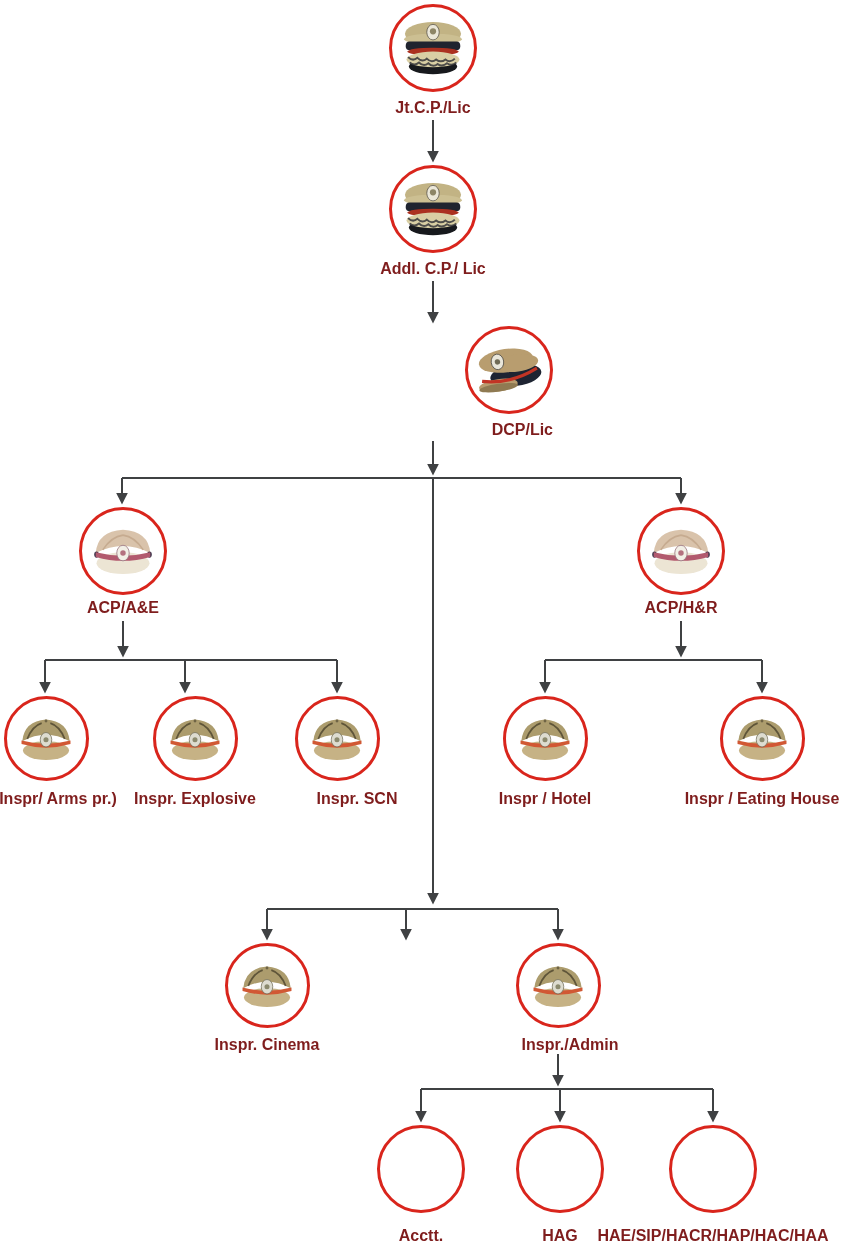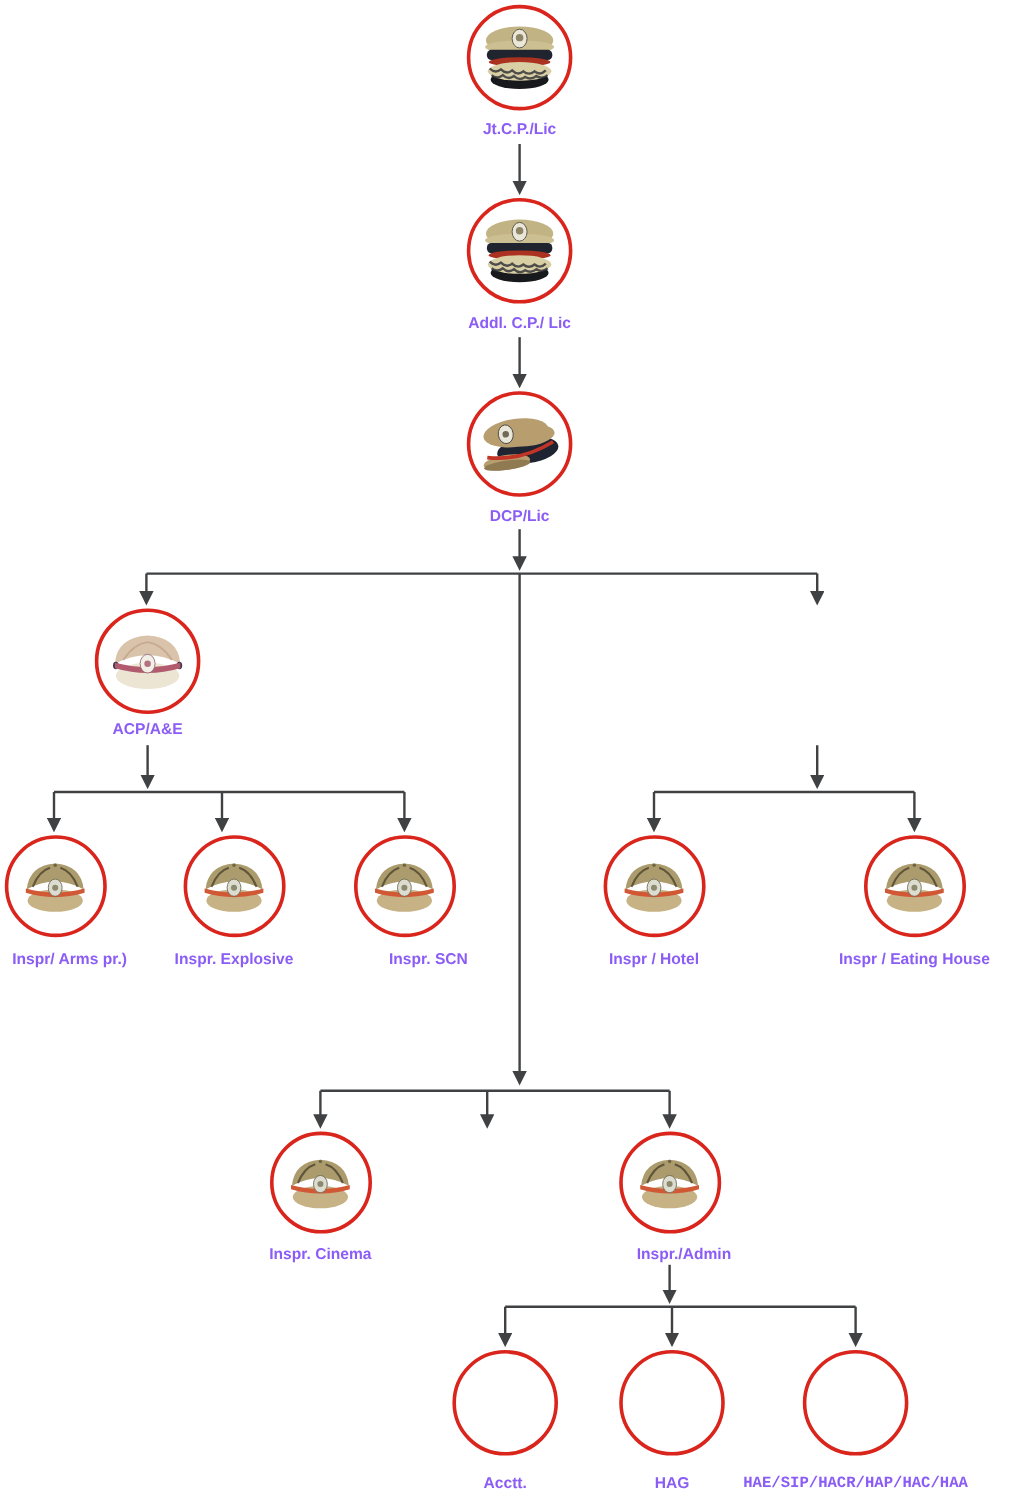--- a/index.html
+++ b/index.html
@@ -30,23 +30,23 @@
     border: 3px solid #d9251c;
     border-radius: 50%;
     background: #ffffff;
     display: flex;
     align-items: center;
     justify-content: center;
   }
   .d88 { width: 88px; height: 88px; }
   .d85 { width: 85px; height: 85px; }
   .label {
-    font-size: 13px;
+    font-size: 16px;
     font-weight: bold;
-    color: #8b5cf6;
+    color: #7f1d1d;
     white-space: nowrap;
     text-align: center;
     line-height: 19px;
   }
   .cap { display: block; }
 </style>
 </head>
 <body>
 
 <div class="canvas">
@@ -143,38 +143,46 @@
 
   <div class="node" style="left:313px; top:165px;">
     <div class="ring d88">
       <svg class="cap" width="78" height="67">
           <use href="#cap-senior"></use>
         </svg>
     </div>
     <div class="label" style="margin-top:6px;">Addl. C.P./ Lic</div>
   </div>
 
-  <div class="node" style="left:313px; top:326px;">
+  <div class="node" style="left:313px; top:326px;align-items:flex-end;">
     <div class="ring d88">
       <svg class="cap" width="78" height="67">
           <use href="#cap-dcp"></use>
         </svg>
     </div>
     <div class="label" style="margin-top:6px;">DCP/Lic</div>
   </div>
 
   <div class="node" style="left:3px; top:507px;">
     <div class="ring d88">
       <svg class="cap" width="78" height="67">
           <use href="#cap-acp"></use>
         </svg>
     </div>
     <div class="label" style="margin-top:3px;">ACP/A&amp;E</div>
   </div>
 
+  <div class="node" style="left:561px; top:507px;">
+    <div class="ring d88">
+      <svg class="cap" width="78" height="67">
+          <use href="#cap-acp"></use>
+        </svg>
+    </div>
+    <div class="label" style="margin-top:3px;">ACP/H&amp;R</div>
+  </div>
 
   <div class="node" style="left:-74px; top:696px;">
     <div class="ring d85">
       <svg class="cap" width="72" height="62">
           <use href="#cap-inspector"></use>
         </svg>
     </div>
     <div class="label" style="margin-top:8px; margin-left:24px;">Inspr/ Arms pr.)</div>
   </div>
 
@@ -238,16 +246,16 @@
     <div class="label" style="margin-top:13px;">Acctt.</div>
   </div>
 
   <div class="node" style="left:440px; top:1125px;">
     <div class="ring d88"></div>
     <div class="label" style="margin-top:13px;">HAG</div>
   </div>
 
   <div class="node" style="left:593px; top:1125px;">
     <div class="ring d88"></div>
-    <div class="label" style="margin-top:13px;font-family:Liberation Mono, monospace;">HAE/SIP/HACR/HAP/HAC/HAA</div>
+    <div class="label" style="margin-top:13px;">HAE/SIP/HACR/HAP/HAC/HAA</div>
   </div>
 
 </div>
 
 </body></html>

